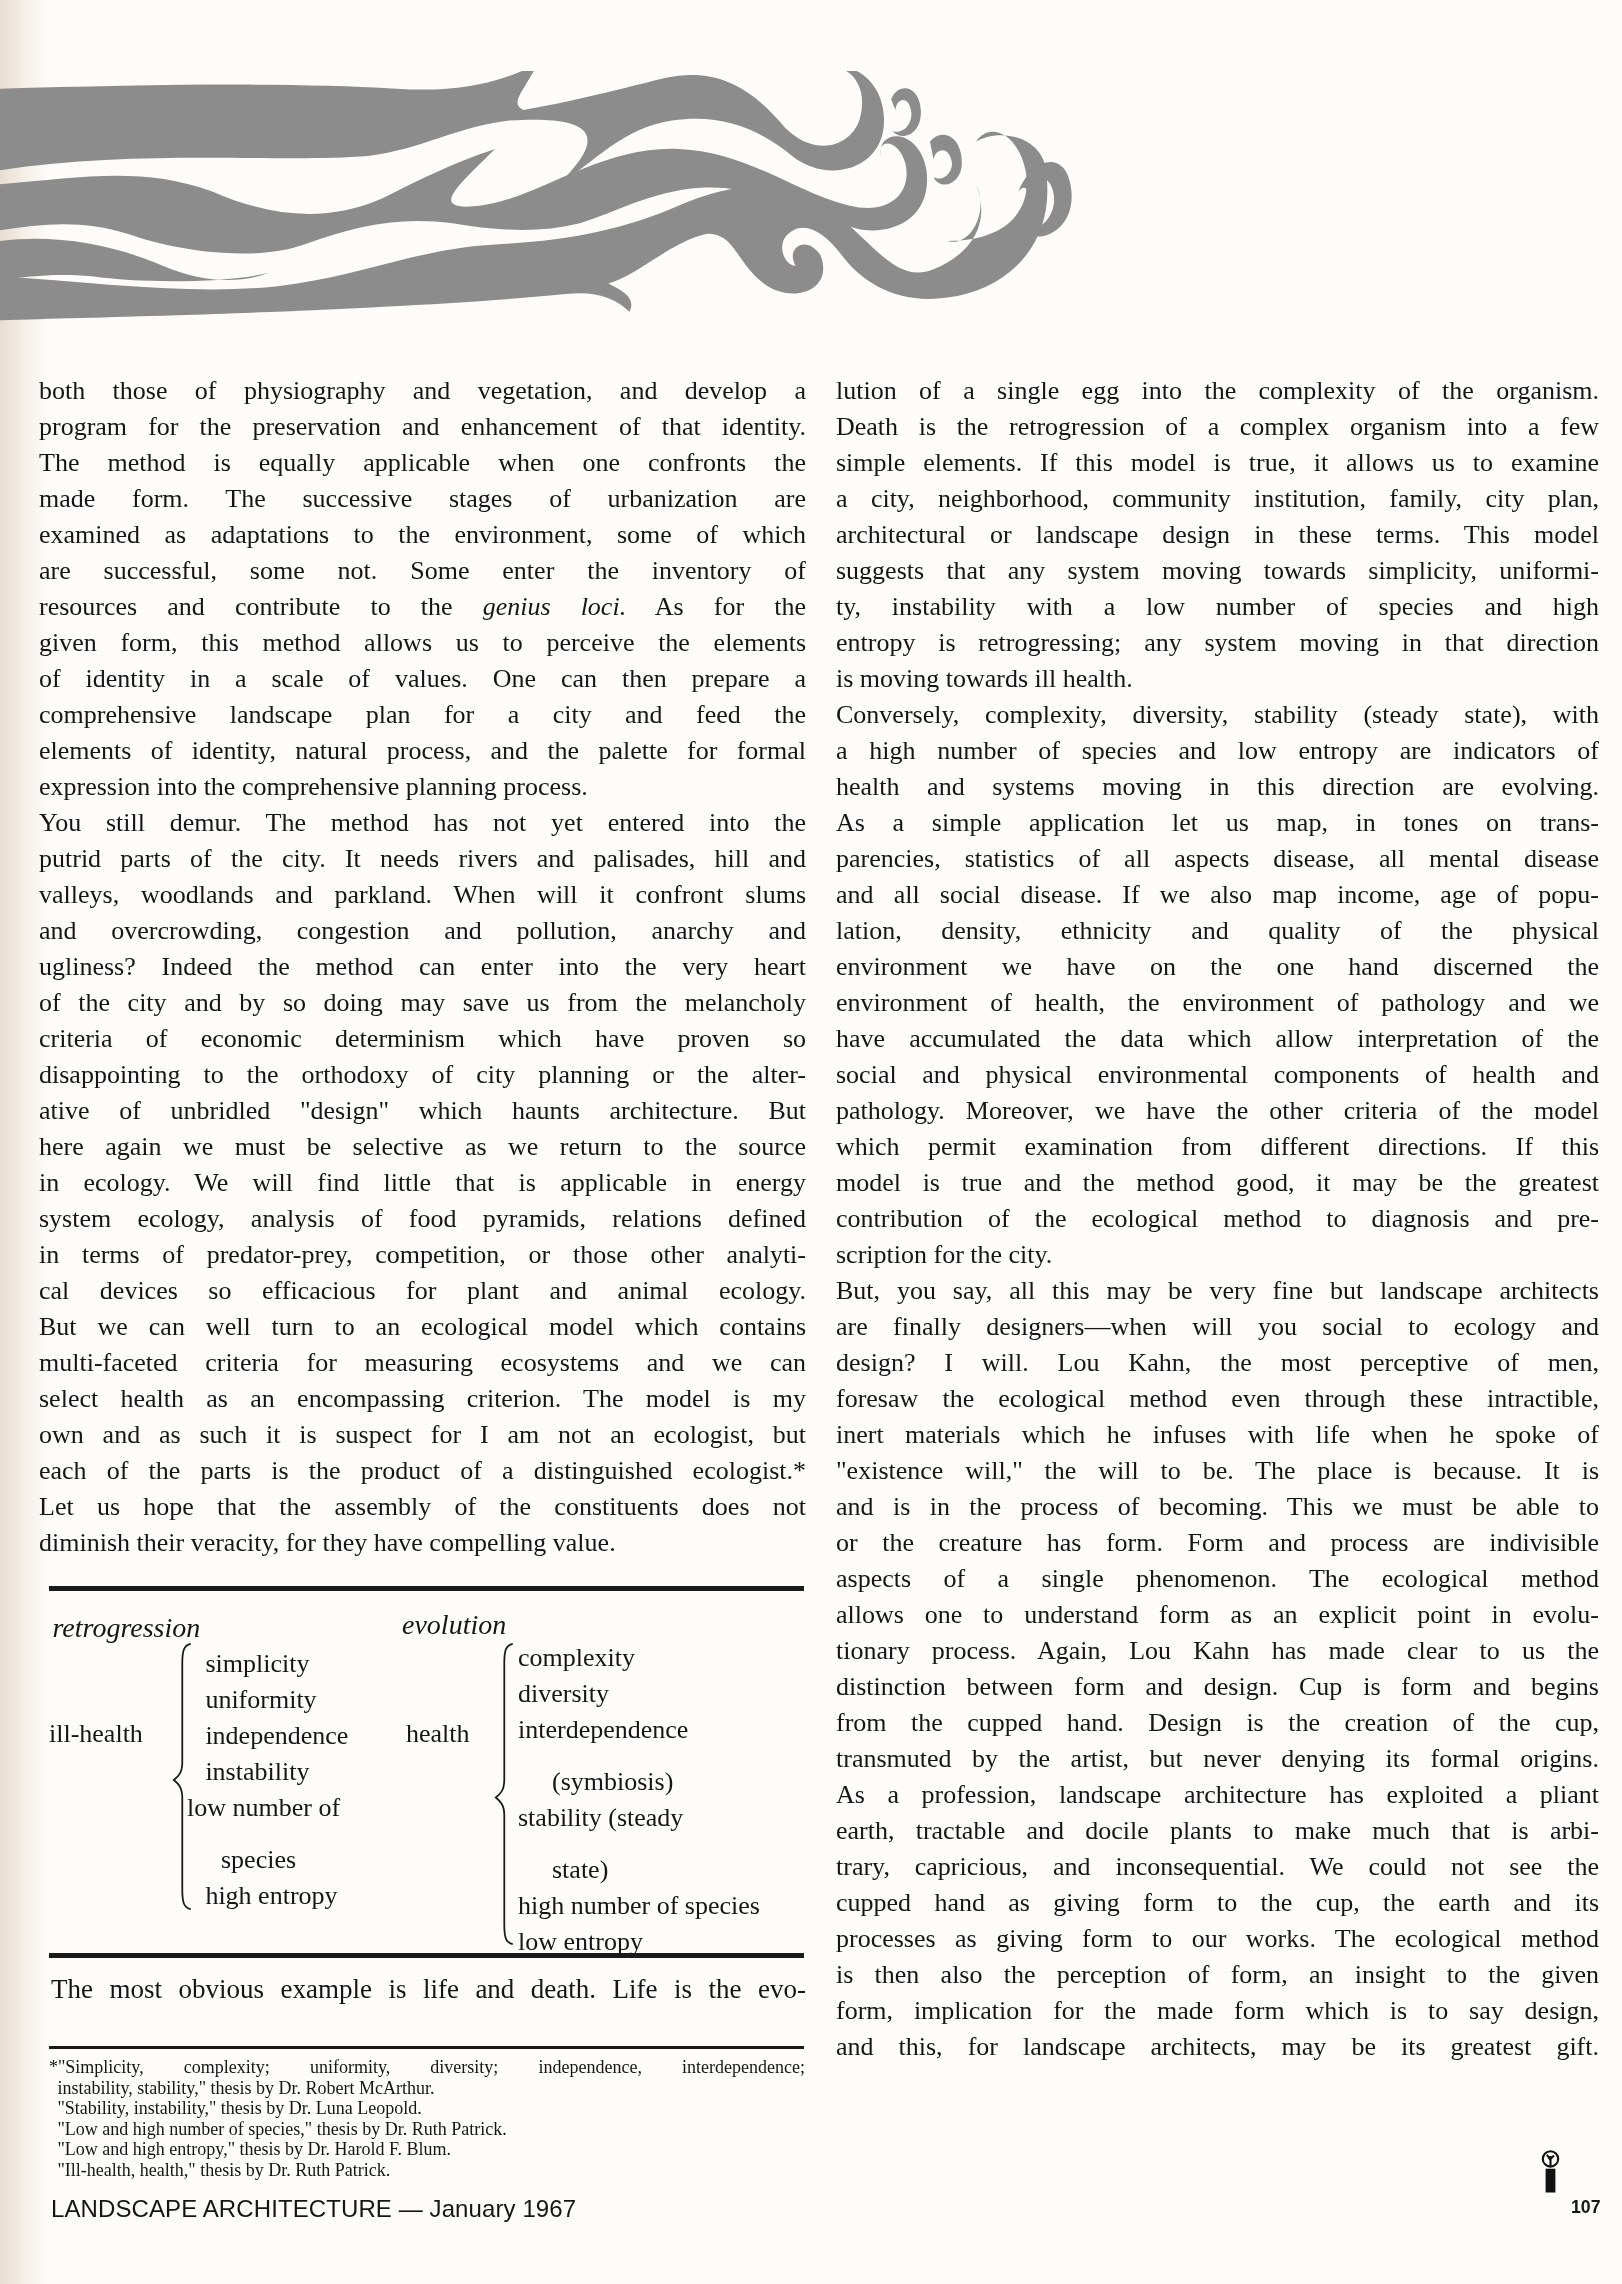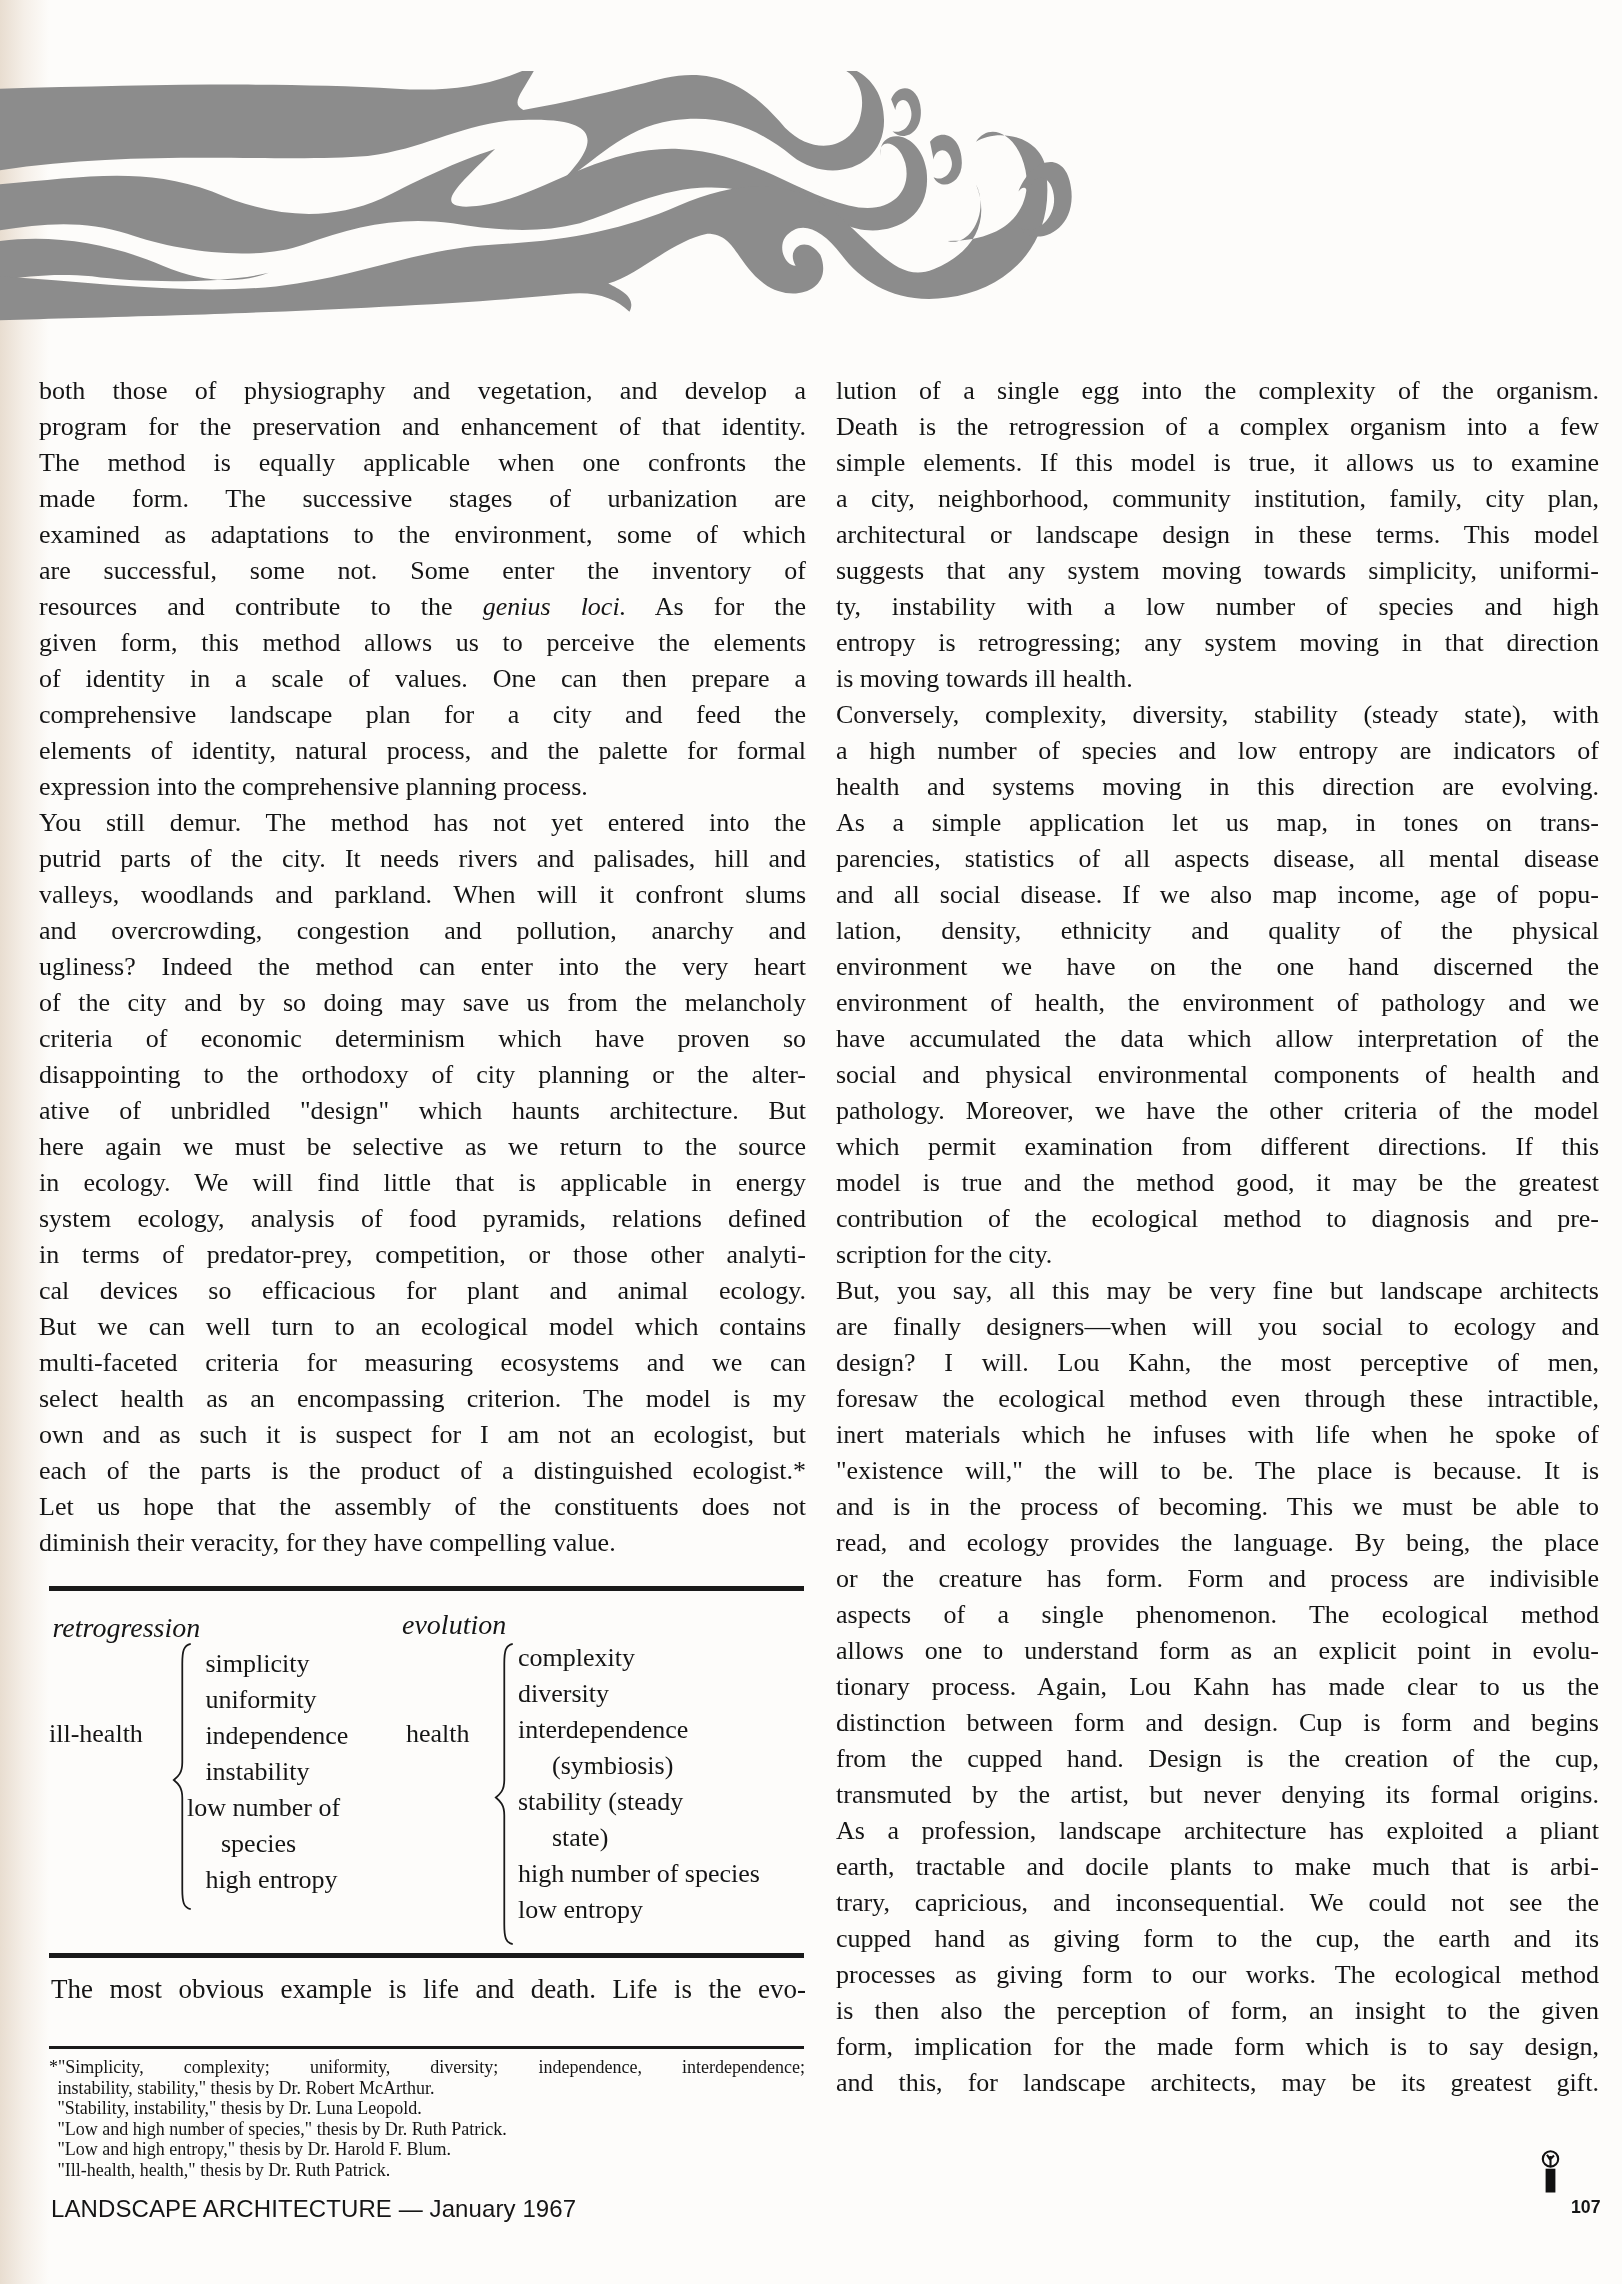--- a/index.html
+++ b/index.html
@@ -21,21 +21,21 @@
   .col-right { left: 836px; top: 373px; width: 763px; }
   .rule { position: absolute; left: 49px; width: 755px; background: #1a1a1a; }
   .rule-thick { height: 5px; }
   .rule-thin { height: 2.8px; }
   .table-box { position: absolute; left: 49px; top: 1612px; width: 755px; height: 325px; font-size: 26px; }
   .tb-head { position: absolute; font-style: italic; font-size: 28px; }
   .tb-cond { position: absolute; font-size: 26px; }
   .tb-list { position: absolute; line-height: 36px; font-size: 26px; }
   .tb-list span { display: block; white-space: nowrap; }
   .indent { padding-left: 18.4px; }
-  .indent2 { padding-left: 34px; }
+  .indent2 { padding-left: 34px; margin-top: 16px; }
   .brace { position: absolute; }
   .after-table { position: absolute; left: 51px; top: 1974px; width: 755px; font-size: 27px; white-space: nowrap; text-align-last: justify; text-align: justify; }
   .footnotes { position: absolute; left: 49px; top: 2057px; width: 756px; font-size: 18px; line-height: 20.5px; }
   .footnotes span { display: block; white-space: nowrap; }
   .fn-first { text-align: justify; text-align-last: justify; }
   .fn-cont { padding-left: 8.5px; }
   .footer-mag { position: absolute; left: 51px; top: 2195px; font-family: "Liberation Sans", "DejaVu Sans", sans-serif; font-size: 24px; letter-spacing: 0.1px; }
   .page-num { position: absolute; left: 1571px; top: 2197px; font-family: "Liberation Sans", "DejaVu Sans", sans-serif; font-size: 17.7px; font-weight: bold; }
   .endmark { position: absolute; left: 1540px; top: 2149px; width: 21px; height: 45px; }
   em { font-style: italic; }
@@ -172,21 +172,20 @@
   <span class="line">model is true and the method good, it may be the greatest</span>
   <span class="line">contribution of the ecological method to diagnosis and pre-</span>
   <span class="line last">scription for the city.</span>
   <span class="line">But, you say, all this may be very fine but landscape architects</span>
   <span class="line">are finally designers—when will you social to ecology and</span>
   <span class="line">design?  I will.  Lou Kahn, the most perceptive of men,</span>
   <span class="line">foresaw the ecological method even through these intractible,</span>
   <span class="line">inert materials which he infuses with life when he spoke of</span>
   <span class="line">"existence will," the will to be.  The place is because.  It is</span>
   <span class="line">and is in the process of becoming.  This we must be able to</span>
-  <span class="line">read, and ecology provides the language.  By being, the place</span>
   <span class="line">or the creature has form.  Form and process are indivisible</span>
   <span class="line">aspects of a single phenomenon.  The ecological method</span>
   <span class="line">allows one to understand form as an explicit point in evolu-</span>
   <span class="line">tionary process.  Again, Lou Kahn has made clear to us the</span>
   <span class="line">distinction between form and design.  Cup is form and begins</span>
   <span class="line">from the cupped hand.  Design is the creation of the cup,</span>
   <span class="line">transmuted by the artist, but never denying its formal origins.</span>
   <span class="line">As a profession, landscape architecture has exploited a pliant</span>
   <span class="line">earth, tractable and docile plants to make much that is arbi-</span>
   <span class="line">trary, capricious, and inconsequential.  We could not see the</span>

